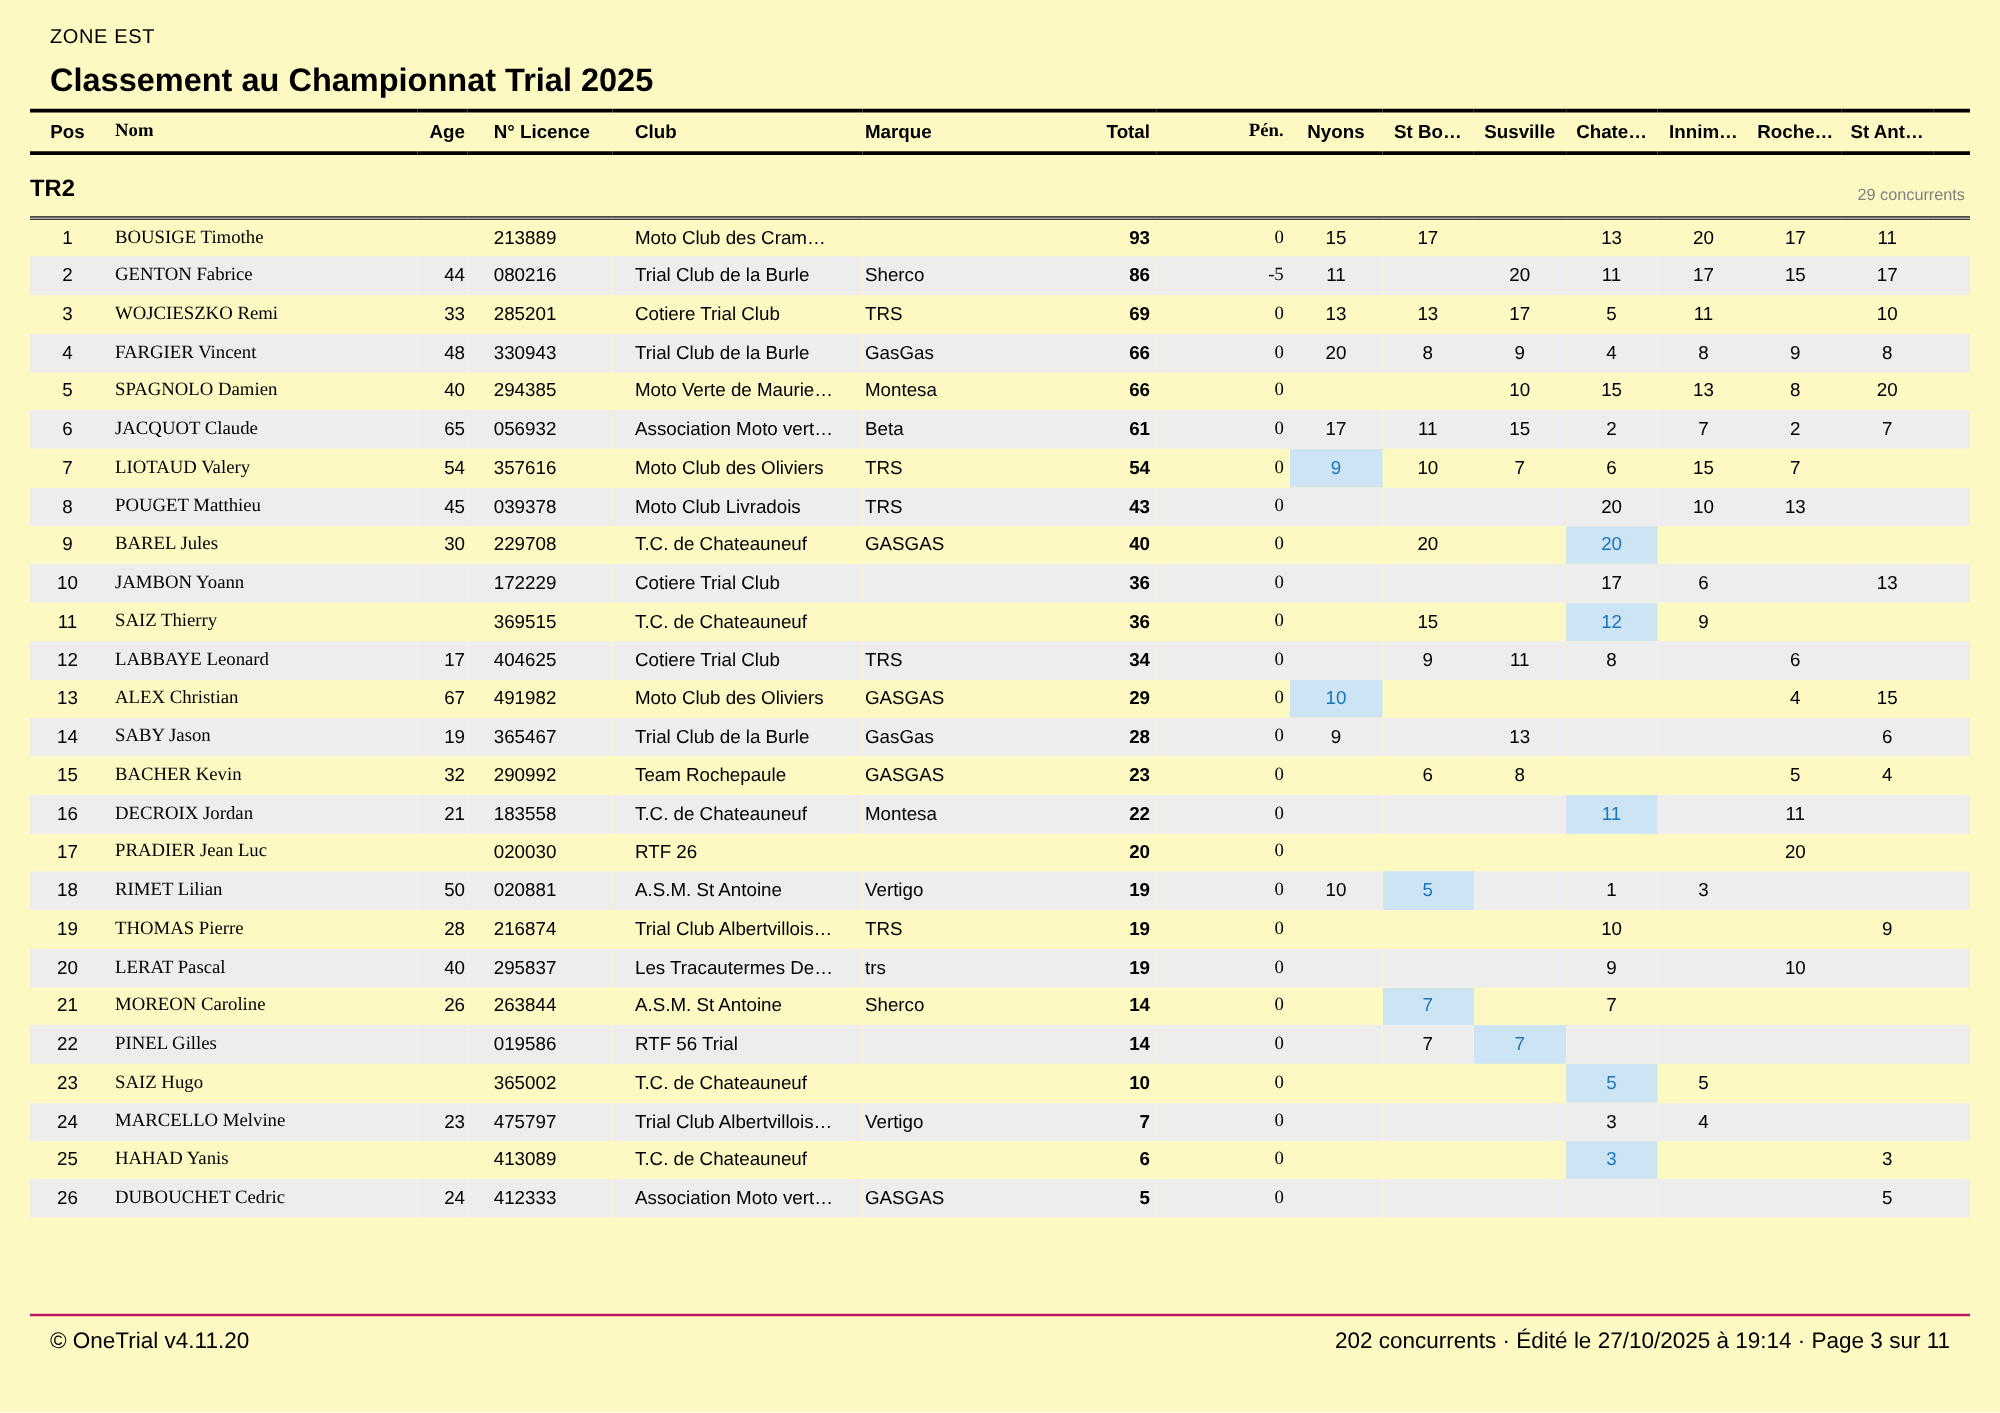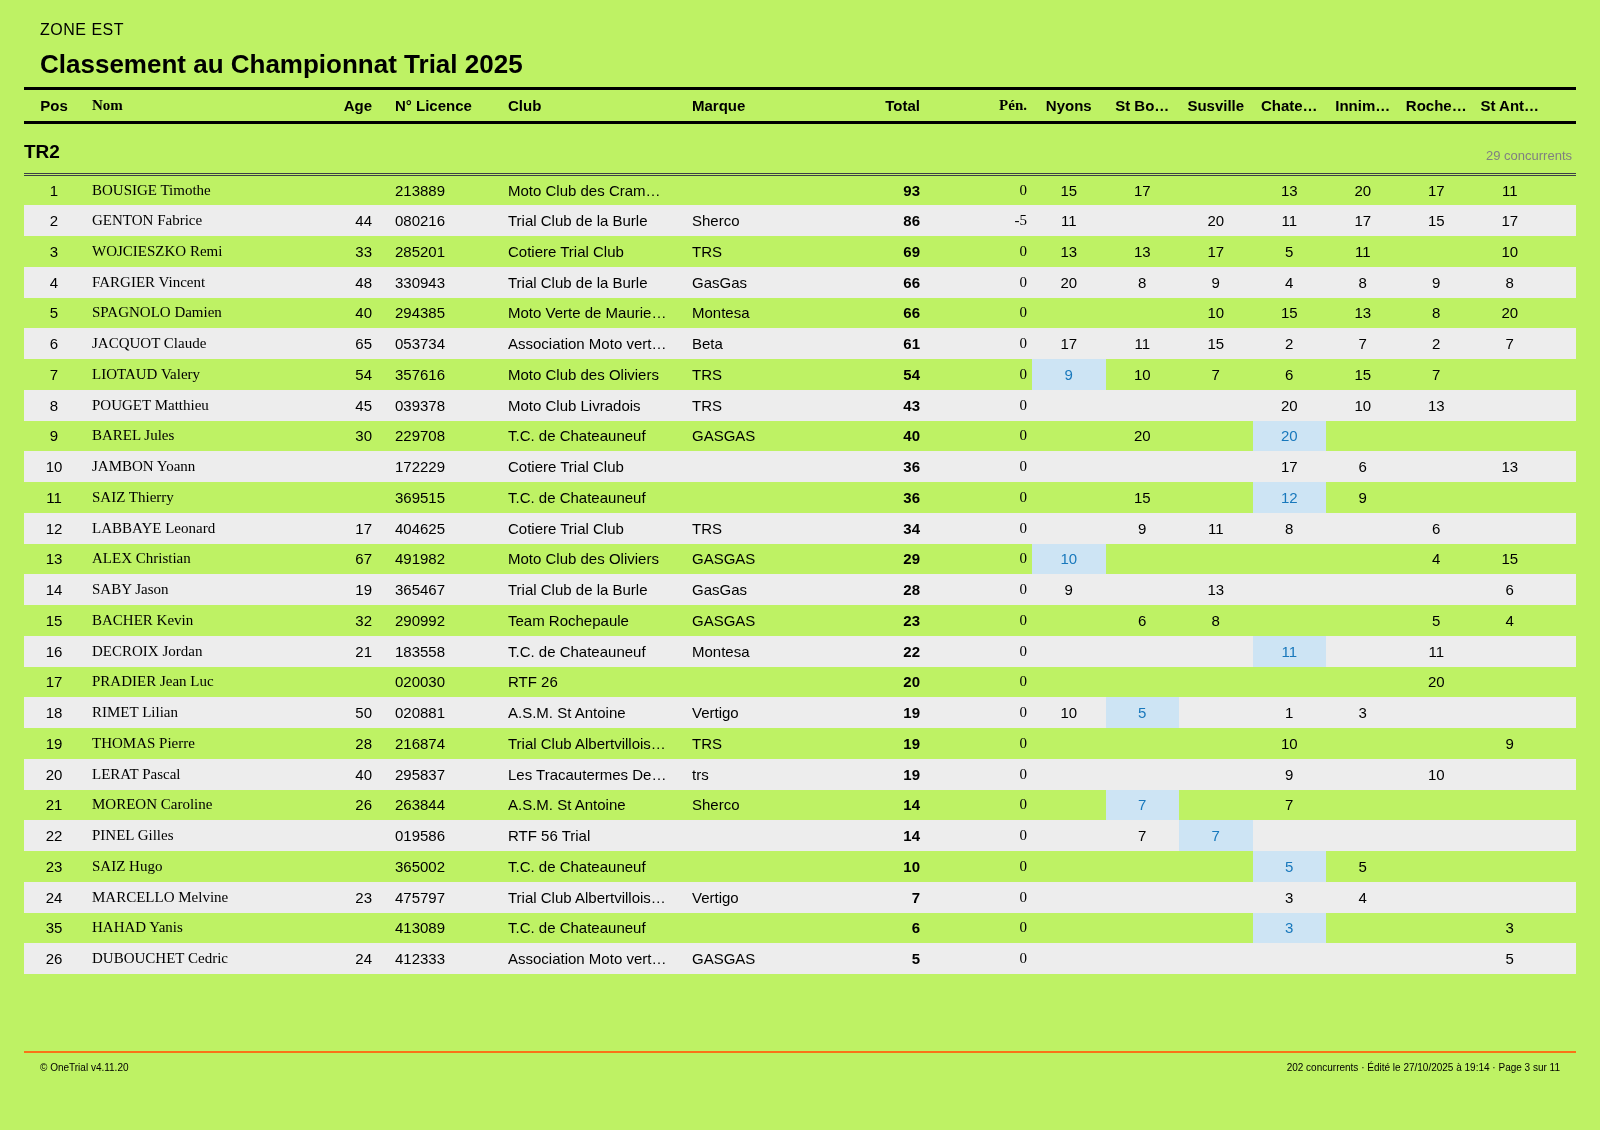--- a/index.html
+++ b/index.html
@@ -1,19 +1,19 @@
 <!DOCTYPE html>
 <html><head>
 <meta charset="utf-8">
 <style>
   * { margin:0; padding:0; box-sizing:border-box; }
   html,body { background:#fff; }
   .page {
     position:relative; width:1600px; height:1130px; overflow:hidden;
-    background:#bef264; color:#000;
+    background:#fef9c3; color:#000;
     font-family:"Liberation Sans", sans-serif;
   }
   .page-header { margin:20px 40px 0 40px; }
   .zone { font-size:16px; line-height:20px; letter-spacing:0.5px; }
   .title { font-size:26px; font-weight:bold; line-height:34px; margin-top:7px; }
 
   table.results {
     table-layout:fixed; border-collapse:collapse;
     width:1552px; margin:6px 24px 0 24px;
     font-size:15px;
@@ -37,22 +37,22 @@
   .c-club    { text-align:left; padding-left:18px; }
   .c-marque  { text-align:left; padding-left:2px; }
   .c-total   { text-align:right; padding-right:5px; }
   td.c-total { font-weight:bold; }
   .c-pen     { text-align:right; padding-right:5px;font-family:Liberation Serif, serif; }
   .c-event   { text-align:center; }
   td.hl      { background:#cde4f4; color:#1878bc; }
 
   .page-footer {
     position:absolute; left:24px; right:24px; top:1051px;
-    border-top:2px solid #f97316; padding-top:9px;
-    display:flex; justify-content:space-between; font-size:10px;gap:44px;
+    border-top:2px solid #be185d; padding-top:9px;
+    display:flex; justify-content:space-between; font-size:18px;gap:44px;
   }
   .footer-left  { margin-left:16px; }
   .footer-right { margin-right:16px; }
 </style>
 </head>
 <body>
 
 <div class="page">
 
   <div class="page-header">
@@ -197,21 +197,21 @@
           <td class="c-event">15</td>
           <td class="c-event">13</td>
           <td class="c-event">8</td>
           <td class="c-event">20</td>
           <td></td>
         </tr>
         <tr class="stripe">
           <td class="c-pos">6</td>
           <td class="c-nom">JACQUOT Claude</td>
           <td class="c-age">65</td>
-          <td class="c-licence">053734</td>
+          <td class="c-licence">056932</td>
           <td class="c-club">Association Moto vert…</td>
           <td class="c-marque">Beta</td>
           <td class="c-total">61</td>
           <td class="c-pen">0</td>
           <td class="c-event">17</td>
           <td class="c-event">11</td>
           <td class="c-event">15</td>
           <td class="c-event">2</td>
           <td class="c-event">7</td>
           <td class="c-event">2</td>
@@ -536,21 +536,21 @@
           <td class="c-event"></td>
           <td class="c-event"></td>
           <td class="c-event"></td>
           <td class="c-event">3</td>
           <td class="c-event">4</td>
           <td class="c-event"></td>
           <td class="c-event"></td>
           <td></td>
         </tr>
         <tr>
-          <td class="c-pos">35</td>
+          <td class="c-pos">25</td>
           <td class="c-nom">HAHAD Yanis</td>
           <td class="c-age"></td>
           <td class="c-licence">413089</td>
           <td class="c-club">T.C. de Chateauneuf</td>
           <td class="c-marque"></td>
           <td class="c-total">6</td>
           <td class="c-pen">0</td>
           <td class="c-event"></td>
           <td class="c-event"></td>
           <td class="c-event"></td>

